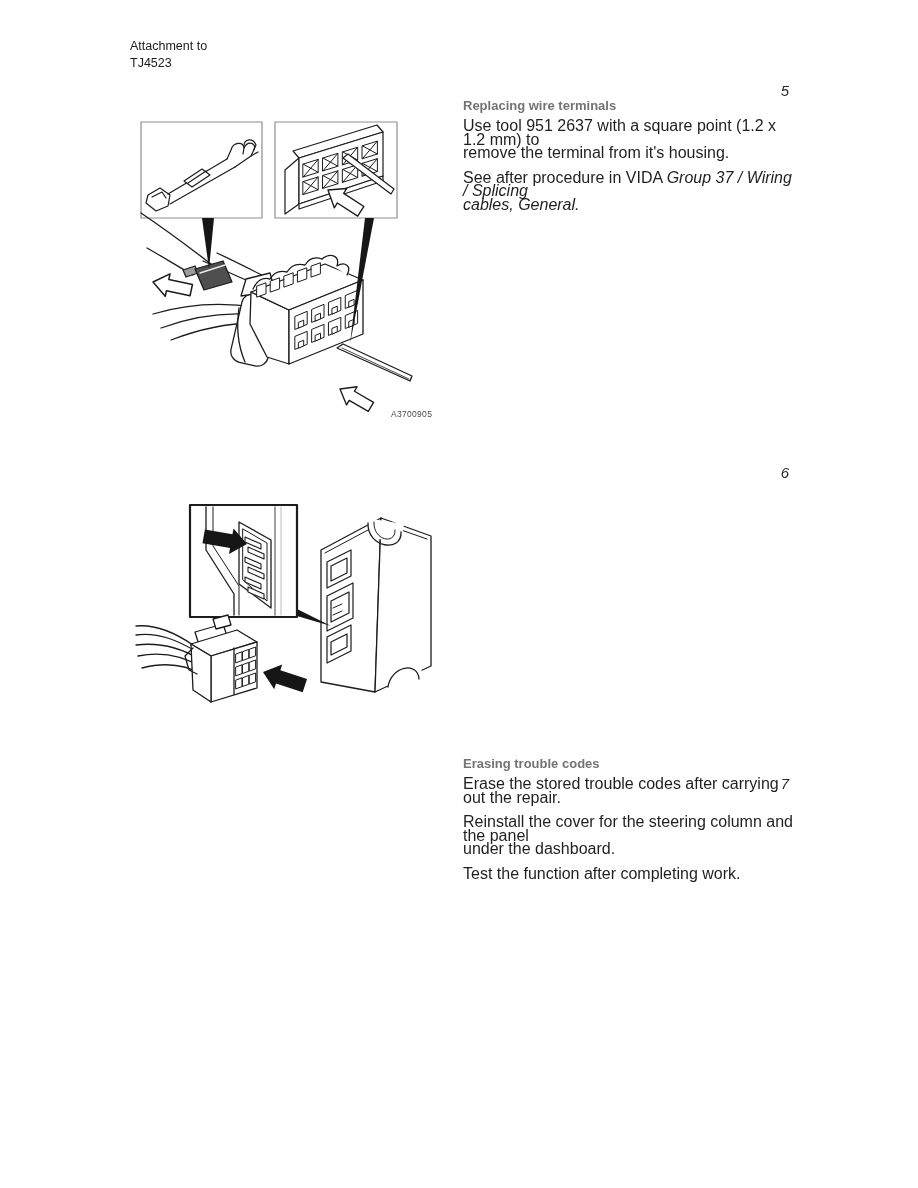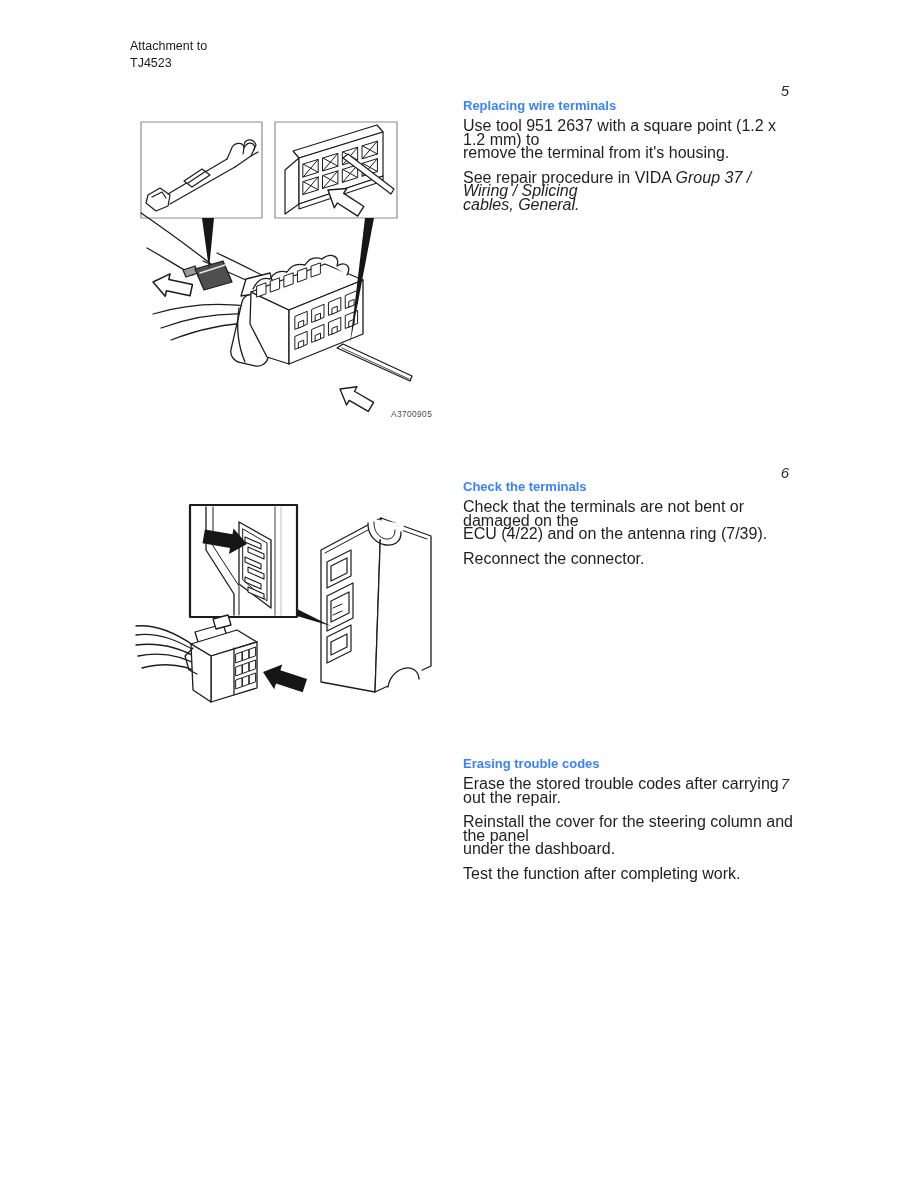--- a/index.html
+++ b/index.html
@@ -4,21 +4,21 @@
 <style>
   html,body{margin:0;padding:0;background:#ffffff;}
   .page{
     position:relative;width:918px;height:1188px;background:#ffffff;overflow:hidden;
     font-family:"Liberation Sans","DejaVu Sans",sans-serif;color:#1a1a1a;
   }
   .header{position:absolute;left:130px;top:38px;font-size:12.5px;line-height:17px;}
   .step-number{position:absolute;left:770px;width:30px;text-align:center;
     font-size:15px;font-style:italic;color:#2a2a2a;}
   .text-col{position:absolute;left:463px;width:336px;}
-  .text-col h3{margin:0 0 6px 0;font-size:13px;font-weight:700;line-height:15px;color:#3b82f6;}
+  .text-col h3{margin:0 0 6px 0;font-size:13px;font-weight:700;line-height:15px;color:#737373;}
   .para{margin:0 0 11px 0;font-size:16px;line-height:13.5px;white-space:pre-line;color:#1f1f1f;}
   .para i{font-style:italic;}
   .figure{position:absolute;}
   .figure-label{position:absolute;left:391px;top:409px;font-size:8.5px;
     letter-spacing:.3px;color:#4a4a4a;text-align:right;}
   svg{display:block;}
 </style>
 </head>
 <body>
 
@@ -28,21 +28,21 @@
     <div>Attachment to</div>
     <div>TJ4523</div>
   </div>
 
   <div class="step-number" style="top:82px">5</div>
 
   <div class="text-col" style="top:98px">
     <h3>Replacing wire terminals</h3>
     <p class="para">Use tool 951 2637 with a square point (1.2 x 1.2 mm) to
 remove the terminal from it's housing.</p>
-    <p class="para"><span>See repair procedure in VIDA </span><i>Group 37 / Wiring / Splicing
+    <p class="para"><span>See after procedure in VIDA </span><i>Group 37 / Wiring / Splicing
 cables, General.</i></p>
   </div>
 
   <div class="figure" style="left:139px;top:118px">
     <svg width="296" height="300" viewBox="0 0 296 300" stroke-linejoin="round" stroke-linecap="round">
       <defs>
         <polygon id="arrowL" points="0,0 13,-10 13,-5 34,-5 34,5 13,5 13,10"></polygon>
         <g id="holeB">
           <polygon points="0,0 15,-4.7 15,8.2 0,12.9"></polygon>
           <path d="M0,0 L15,8.2 M15,-4.7 L0,12.9" fill="none"></path>
@@ -136,26 +136,20 @@
         <path d="M203,230 L270,261" stroke-width=".8"></path>
         <use href="#arrowL" transform="translate(201,271) rotate(30) scale(1.05)" fill="#fff"></use>
       </g>
     </svg>
   </div>
 
   <div class="figure-label">A3700905</div>
 
   <div class="step-number" style="top:464px">6</div>
 
-  <div class="text-col" style="top:479px">
-    <h3>Check the terminals</h3>
-    <p class="para">Check that the terminals are not bent or damaged on the
-ECU (4/22) and on the antenna ring (7/39).</p>
-    <p class="para">Reconnect the connector.</p>
-  </div>
 
   <div class="figure" style="left:135px;top:496px">
     <svg width="310" height="218" viewBox="0 0 310 218" stroke-linejoin="round" stroke-linecap="round">
       <defs>
         <polygon id="arrowSL" points="0,0 16,-13 16,-7 44,-7 44,7 16,7 16,13"></polygon>
         <polygon id="pin" points="0,0 16,7 16,12 0,5"></polygon>
         <polygon id="cell" points="0,0 6,-2.2 6,6.6 0,8.8"></polygon>
       </defs>
 
       <g stroke="#1c1c1c" stroke-width="1.3" fill="#fff">

